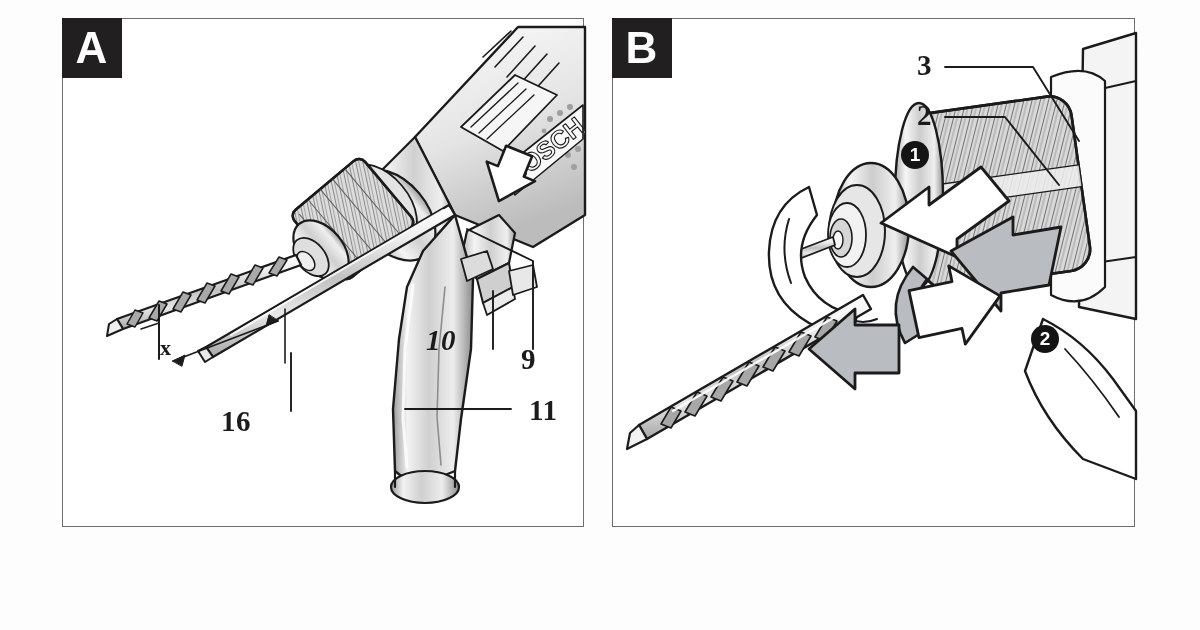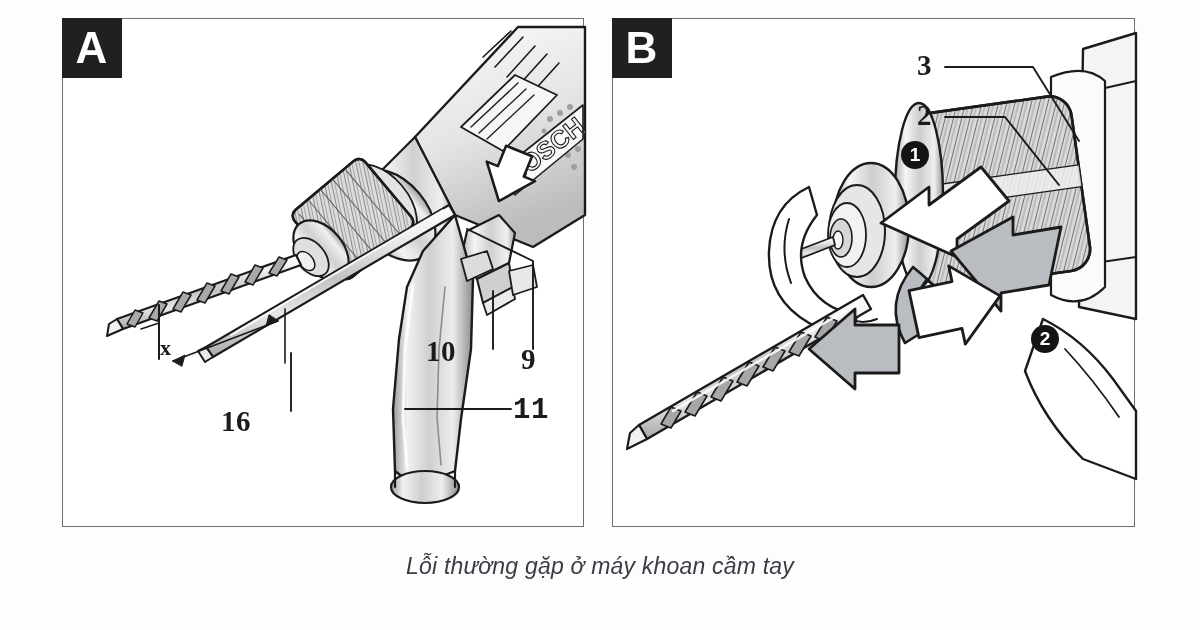--- a/index.html
+++ b/index.html
@@ -209,23 +209,23 @@
         <path d="M430 272 L430 330" stroke-width="1.9" fill="none"></path>
         <path d="M404 210 L470 242 L470 330" stroke-width="1.9" fill="none"></path>
         <path d="M342 390 L448 390" stroke-width="1.9" fill="none"></path>
       </g>
     </svg>
 
     <div class="panel-badge">A</div>
 
     <div class="dimlabel" style="left:97px;top:318px;">x</div>
     <div class="callout" style="left:158px;top:388px;">16</div>
-    <div class="callout" style="left:363px;top:318px;">10</div>
+    <div class="callout" style="left:363px;top:307px;font-style:italic;">10</div>
     <div class="callout" style="left:458px;top:326px;">9</div>
-    <div class="callout" style="left:450px;top:377px;font-family:Liberation Mono, monospace;">11</div>
+    <div class="callout" style="left:466px;top:377px;">11</div>
   </div>
 
   <div class="panel" id="panel-b">
 
     <svg class="art" width="523" height="509" viewBox="0 0 523 509">
       <defs>
         <linearGradient id="mtlH2" x1="0" y1="0" x2="0" y2="1">
           <stop offset="0%" stop-color="#ffffff"></stop>
           <stop offset="24%" stop-color="#ececec"></stop>
           <stop offset="50%" stop-color="#c0c0c0"></stop>
@@ -316,15 +316,14 @@
 
     <div class="panel-badge">B</div>
 
     <div class="callout" style="left:304px;top:32px;">3</div>
     <div class="callout" style="left:304px;top:82px;">2</div>
 
     <div class="stepcircle" style="left:288px;top:122px;">1</div>
     <div class="stepcircle" style="left:418px;top:306px;">2</div>
   </div>
 
-  <div id="caption">Lỗi thường gặp ở máy khoan cầm tay</div>
 
 </div>
 
 </body></html>

